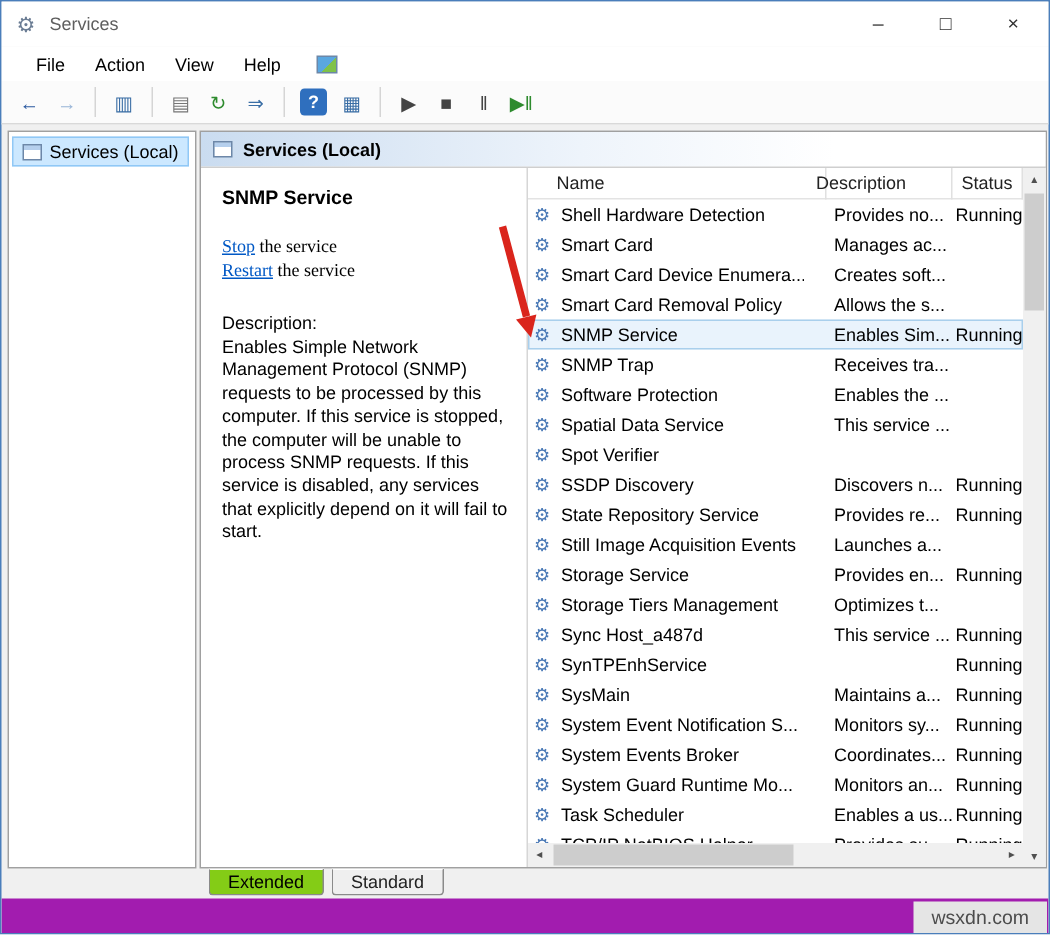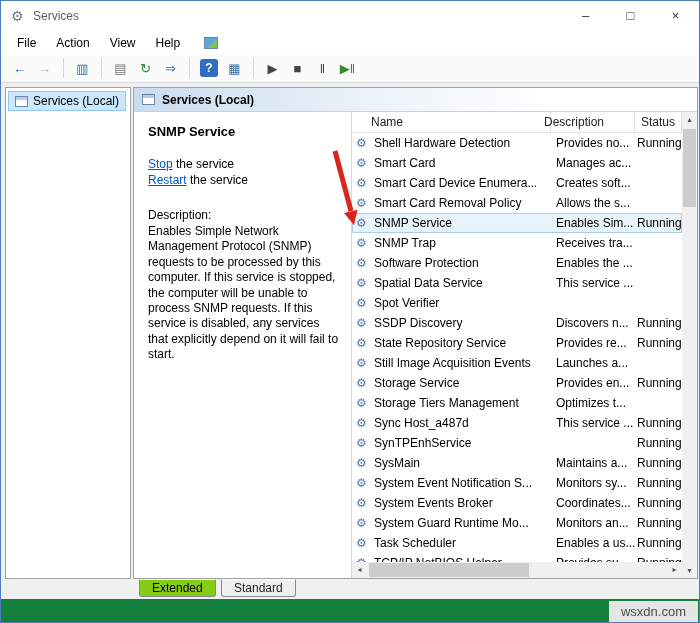--- a/index.html
+++ b/index.html
@@ -10,21 +10,21 @@
   
   .titlebar { position:absolute; left:0; top:0; width:100%; height:30px; background:#fff; }
   .app-icon { position:absolute; left:10px; top:0; line-height:30px; font-size:14px; color:#6b7d94; }
   .title    { position:absolute; left:32px; top:0; line-height:30px; color:#5f5f5f; }
   .win-btn  { position:absolute; top:0; width:45px; height:30px; text-align:center;
               line-height:30px; color:#333; font-size:13px; }
   .btn-min  { left:562px; } .btn-max { left:607px; } .btn-close { left:652px; }
 
   
   .menubar { position:absolute; left:0; top:30px; width:100%; height:23px; background:#fff;
-             display:flex; align-items:center; padding-left:6px; }
+             display:flex; align-items:center; padding-left:13px; }
   .menu-item { padding:0 10px; }
   .child-icon { margin-left:14px; width:14px; height:12px; border:1px solid #6d87a8;
                 background:linear-gradient(135deg,#5aa7e0 0 55%,#7fc24a 55%); }
 
   
   .toolbar { position:absolute; left:0; top:53px; width:100%; height:29px; background:#fbfbfb;
              border-bottom:1px solid #d9d9d9; display:flex; align-items:center; padding-left:6px; }
   .tb-btn { width:23px; height:23px; border:none; background:transparent; font-size:13px;
             line-height:23px; text-align:center; padding:0; margin:0 1px; font-family:inherit; cursor:default; }
   .tb-badge { border-radius:3px; font-weight:bold; width:18px; height:18px; line-height:18px;
@@ -44,21 +44,21 @@
                background:#fff; border:1px solid #a0a0a0; }
   .pane-header { position:absolute; left:0; top:0; width:563px; height:24px;
                  background:linear-gradient(90deg,#cadcf0,#eef4fb 45%,#ffffff 75%);
                  border-bottom:1px solid #cfcfcf; display:flex; align-items:center; gap:7px;
                  padding-left:8px; font-weight:bold; }
 
   
   .detail-panel { position:absolute; left:0; top:24px; width:218px; height:466px;
                   background:#fff; border-right:1px solid #d6d6d6; }
   .svc-title { position:absolute; left:14px; top:12px; font-weight:bold; font-size:13px; }
-  .svc-links { position:absolute; left:14px; top:44px; line-height:16px; }
+  .svc-links { position:absolute; left:14px; top:44px; line-height:16px;font-family:Liberation Serif, serif; }
   .link { color:#0058c5; text-decoration:underline; cursor:pointer; }
   .svc-desc-label { position:absolute; left:14px; top:96px; }
   .svc-desc { position:absolute; left:14px; top:112px; width:194px; line-height:15.4px; }
 
   
   .list-area { position:absolute; left:218px; top:24px; width:345px; height:466px; background:#fff; }
   .list-header { position:absolute; left:0; top:0; width:330px; height:21px;
                  border-bottom:1px solid #e3e3e3; background:#fff; }
   .h-cell { position:absolute; top:0; height:21px; line-height:20px; border-right:1px solid #e0e0e0;
             padding-left:6px; color:#222; }
@@ -81,21 +81,21 @@
   .h-thumb { position:absolute; left:17px; top:1px; width:160px; height:14px; background:#cdcdcd; }
 
   
   .tabstrip { position:absolute; left:132px; top:578px; width:565px; height:20px; }
   .tab { position:absolute; top:0; height:18px; line-height:16px; padding:0 12px;
          border:1px solid #8a8a8a; border-top:1px solid #fff; border-radius:0 0 3px 3px; }
   .tab-extended { left:6px; background:#84cc16; z-index:2; }
   .tab-standard { left:88px; background:#efefef; z-index:1; color:#222; }
 
   
-  .bottombar { position:absolute; left:0; top:598px; width:100%; height:25px; background:#15803d; }
+  .bottombar { position:absolute; left:0; top:598px; width:100%; height:25px; background:#a21caf; }
   .watermark { position:absolute; left:608px; top:2px; width:89px; height:21px; background:#e5e5e5;
                color:#4c4c4c; font-size:13px; text-align:center; line-height:21px; }
 
   
   .overlay { position:absolute; left:0; top:0; width:700px; height:623px; pointer-events:none; z-index:50; }
 </style>
 </head>
 <body>
 
 <div class="window">

